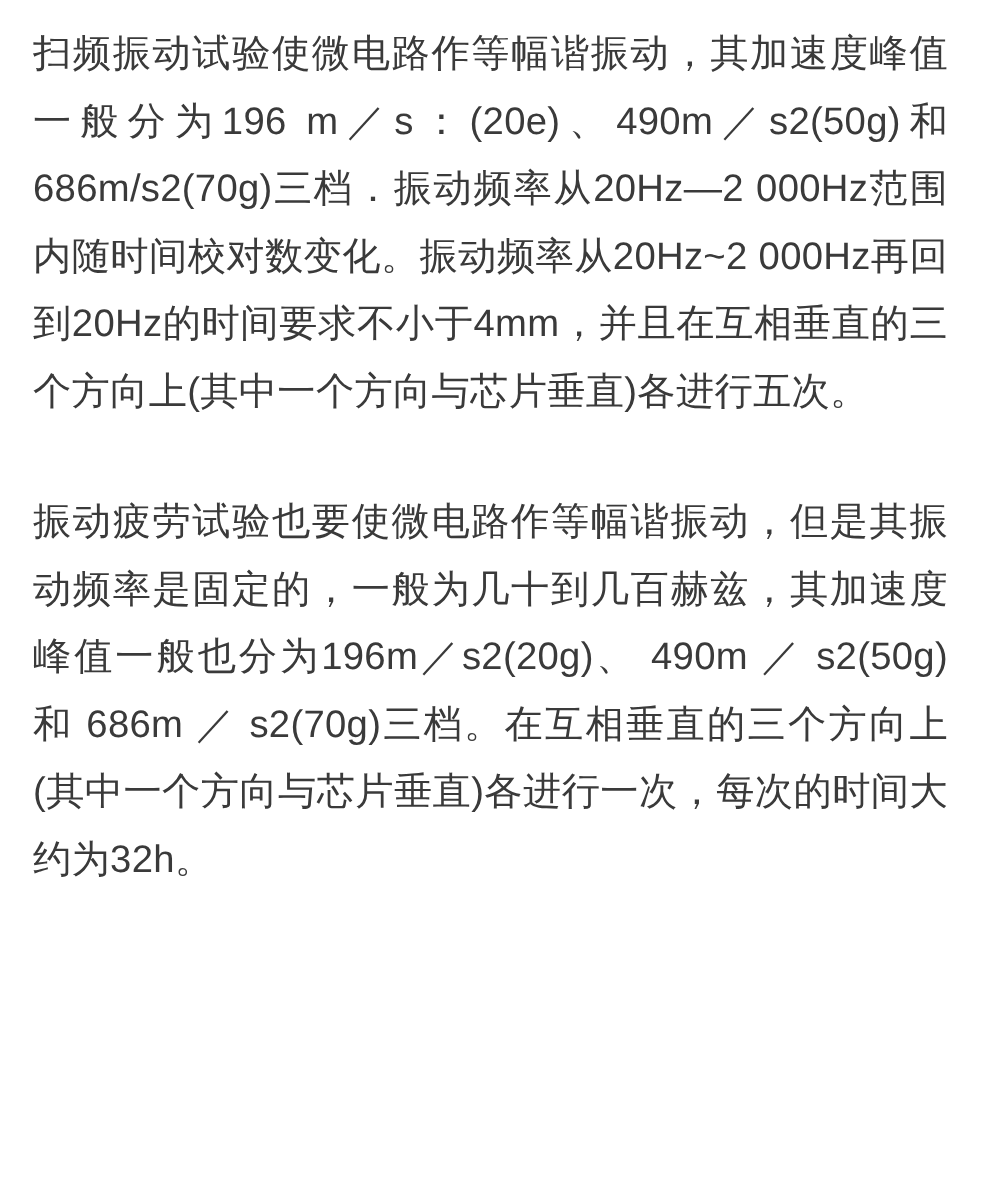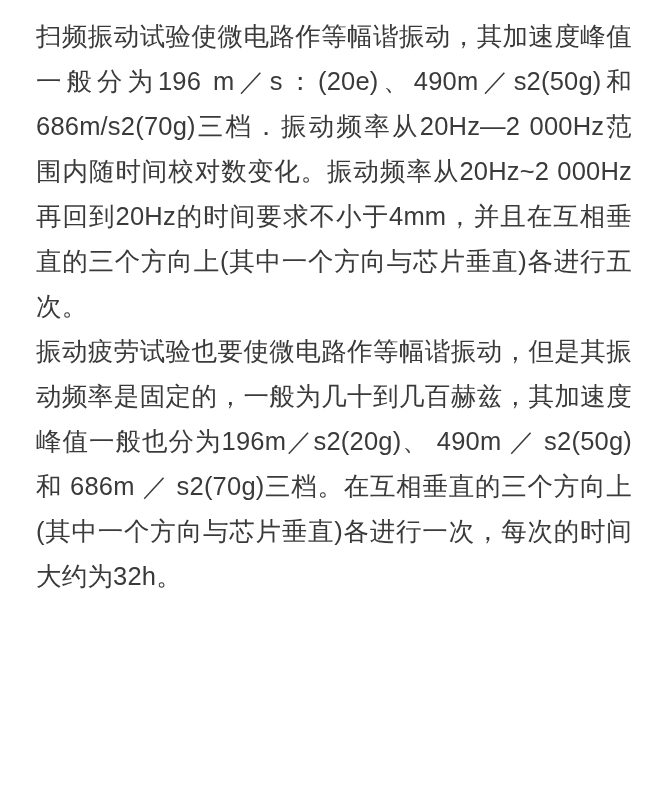--- a/index.html
+++ b/index.html
@@ -10,33 +10,34 @@
   body {
     width: 660px;
     height: 802px;
     overflow: hidden;
     font-family: "Liberation Sans", "DejaVu Sans", sans-serif;
   }
   .page {
     box-sizing: border-box;
     width: 660px;
     height: 802px;
-    padding: 14px 28px 0 36px;
+    padding: 14px 28px 0 22px;
     background: #ffffff;
   }
   .para {
     color: #3a3a3a;
     font-size: 25.5px;
     line-height: 45px;
     text-align: justify;
     text-justify: inter-ideograph;
     letter-spacing: 0.2px;
     margin: 0;
   }
   .para + .para {
+    margin-top: 42px;
   }
 </style>
 </head>
 <body>
 
 <div class="page">
   <p class="para">扫频振动试验使微电路作等幅谐振动，其加速度峰值一般分为196 m／s：(20e)、490m／s2(50g)和686m/s2(70g)三档．振动频率从20Hz—2 000Hz范围内随时间校对数变化。振动频率从20Hz~2 000Hz再回到20Hz的时间要求不小于4mm，并且在互相垂直的三个方向上(其中一个方向与芯片垂直)各进行五次。</p>
   <p class="para">振动疲劳试验也要使微电路作等幅谐振动，但是其振动频率是固定的，一般为几十到几百赫兹，其加速度峰值一般也分为196m／s2(20g)、 490m ／ s2(50g) 和 686m ／ s2(70g)三档。在互相垂直的三个方向上(其中一个方向与芯片垂直)各进行一次，每次的时间大约为32h。</p>
 </div>
 

